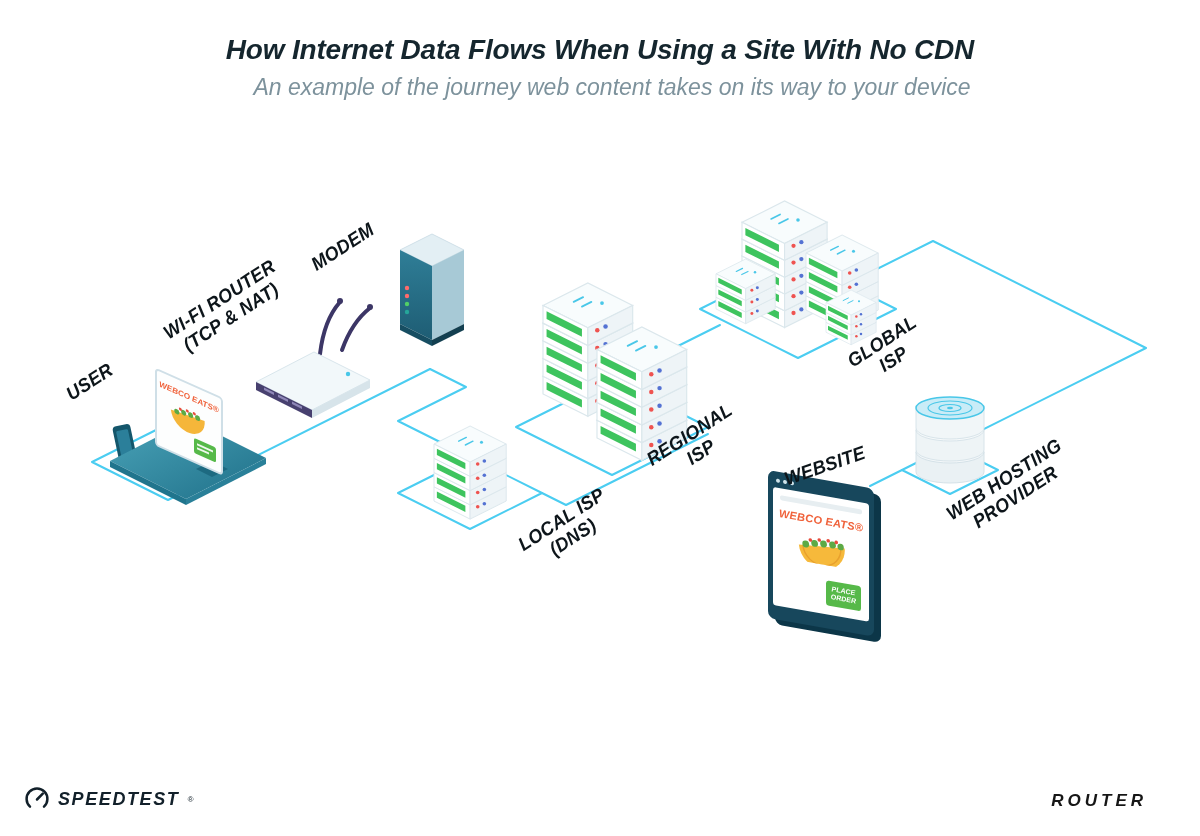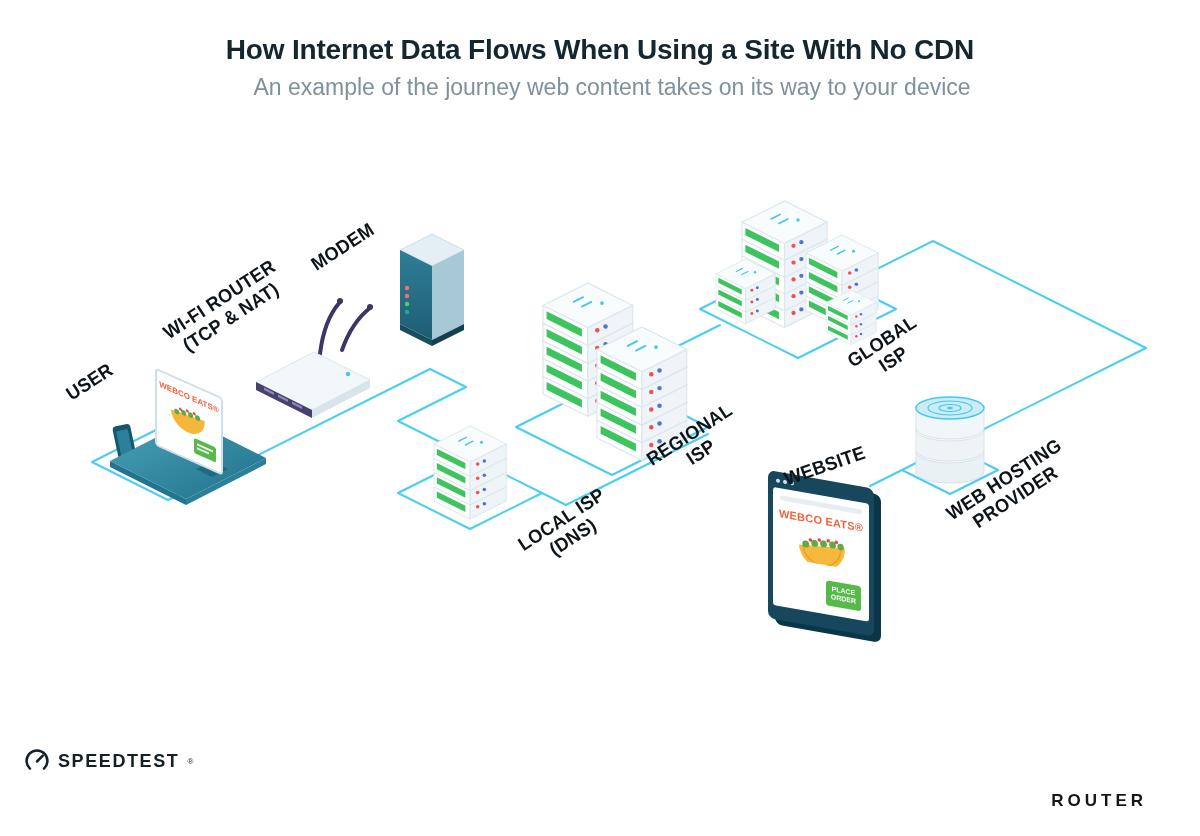--- a/index.html
+++ b/index.html
@@ -1,17 +1,17 @@
 <!DOCTYPE html>
 <html><head>
 <meta charset="utf-8">
 <style>
   html,body{margin:0;padding:0;background:#fff;}
   #canvas{position:relative;width:1171px;height:836px;background:#ffffff;overflow:hidden;
-          font-family:"Liberation Sans",sans-serif;}
+          font-family:"Liberation Sans",sans-serif;font-style:italic;}
 
   
   .hdr{position:absolute;top:34px;left:0;width:1200px;text-align:center;z-index:5;}
   .hdr h1{margin:0;font-size:28px;font-weight:700;color:#15262e;letter-spacing:-.2px;}
   .hdr p{margin:8px 0 0;font-size:23px;font-weight:400;color:#7d929c;padding-left:24px;}
 
   
   #lines{position:absolute;left:0;top:0;z-index:1;}
   .flow{fill:none;stroke:#4acdf1;stroke-width:2;stroke-linejoin:round;stroke-linecap:round;}
 
@@ -31,21 +31,21 @@
   .browser-dots span{width:4px;height:4px;border-radius:50%;background:#cfe3ea;display:block;}
   .browser-page{background:#ffffff;border-radius:3px;height:118px;padding-top:7px;
                 text-align:center;position:relative;box-sizing:border-box;}
   .page-bar{height:5px;background:#e7eef1;border-radius:2px;margin:0 7px 7px;}
   .page-brand{color:#f0633c;font-weight:800;font-size:11px;letter-spacing:.2px;}
   .order-btn{position:absolute;right:8px;bottom:9px;background:#56b949;color:#fff;
              font-size:7px;font-weight:700;padding:4px 5px;border-radius:3px;
              line-height:1.25;text-align:center;}
 
   
-  .speedtest{position:absolute;left:24px;top:748px;display:flex;align-items:center;gap:8px;z-index:5;}
+  .speedtest{position:absolute;left:24px;top:786px;display:flex;align-items:center;gap:8px;z-index:5;}
   .speedtest .st-text{font-size:18px;font-weight:700;letter-spacing:1.6px;color:#12202a;}
   .speedtest sup{font-size:8px;color:#12202a;}
   .ookla{position:absolute;right:24px;top:791px;font-size:17px;font-weight:700;
          letter-spacing:4px;color:#161616;z-index:5;}
 </style>
 </head>
 <body>
 
 <div id="canvas">
 

